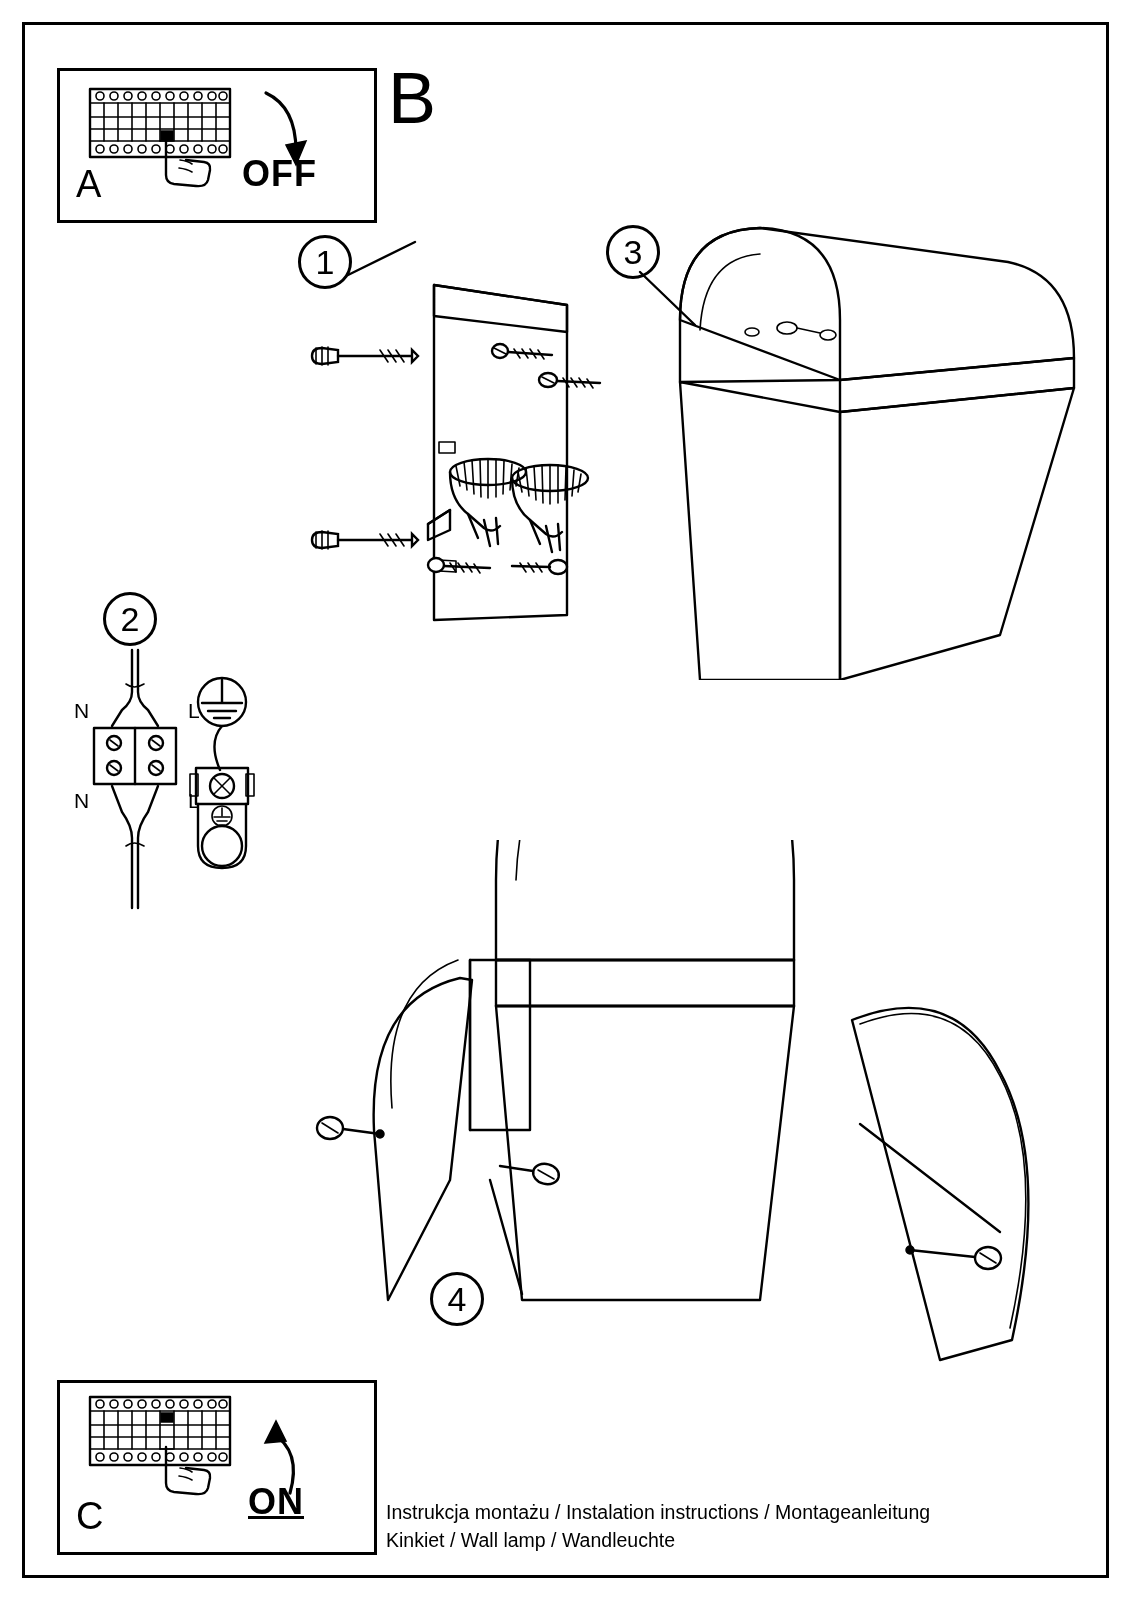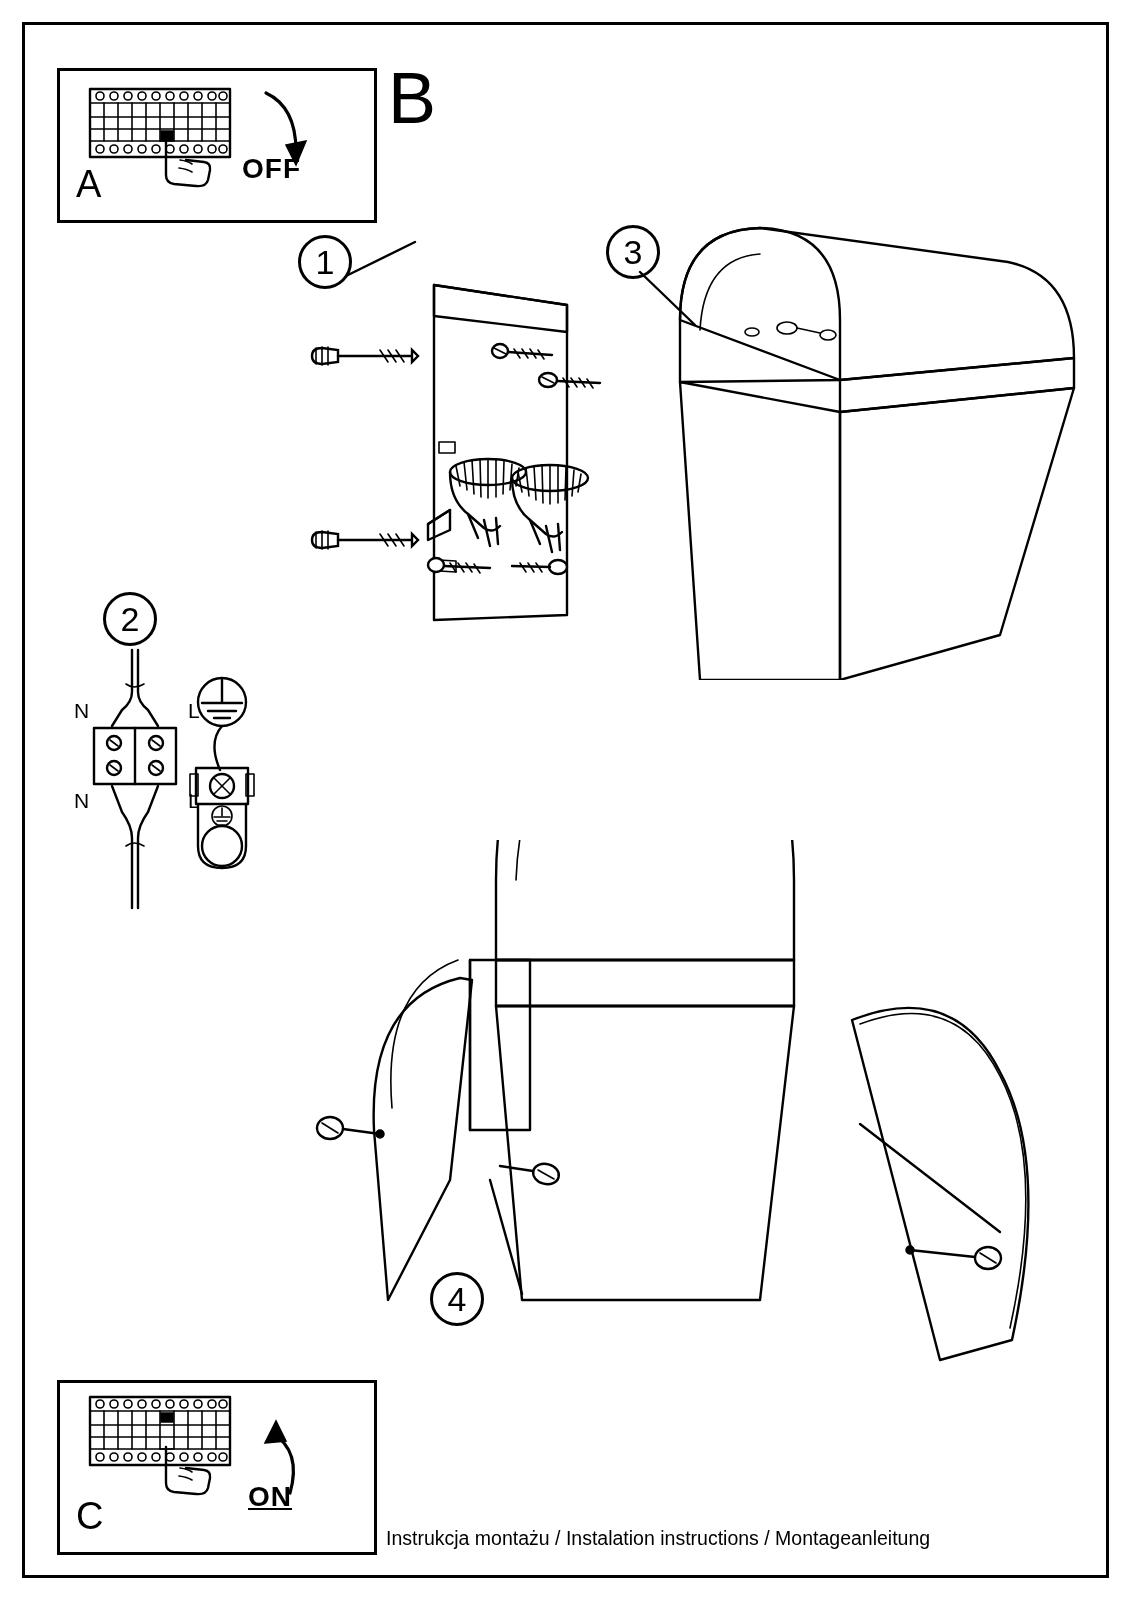--- a/index.html
+++ b/index.html
@@ -40,21 +40,21 @@
   #panel-c { left: 57px; top: 1380px; width: 320px; height: 175px; }
 
   .panel-letter {
     position: absolute;
     font-size: 38px;
     font-weight: 400;
     font-family: "Liberation Sans", sans-serif;
   }
   .panel-word {
     position: absolute;
-    font-size: 28px;
+    font-size: 36px;
     font-weight: 700;
     letter-spacing: 1px;
   }
 
   
   #letter-b {
     position: absolute;
     left: 388px;
     top: 62px;
     font-size: 72px;
@@ -82,21 +82,21 @@
   #callout-4 { left: 430px; top: 1272px; }
 
   
   #footer {
     position: absolute;
     left: 386px;
     top: 1498px;
     font-size: 19.5px;
     line-height: 1.45;
   }
-  #footer div { white-space: nowrap; margin-top: 26px; }
+  #footer div { white-space: nowrap; }
 
   svg { display: block; }
   .ln { fill: none; stroke: #000; stroke-width: 2.4; stroke-linejoin: round; stroke-linecap: round; }
   .ln-thin { fill: none; stroke: #000; stroke-width: 1.6; stroke-linejoin: round; stroke-linecap: round; }
   .ln-thick { fill: none; stroke: #000; stroke-width: 3.2; stroke-linejoin: round; stroke-linecap: round; }
   .fillw { fill: #fff; stroke: #000; stroke-width: 2.4; }
   .fillk { fill: #000; stroke: #000; stroke-width: 1.5; }
 </style>
 </head>
 <body>
@@ -413,15 +413,16 @@
     <g>
       <ellipse class="fillw" cx="688" cy="418" rx="13" ry="11"></ellipse>
       <line class="ln-thin" x1="680" y1="413" x2="696" y2="423"></line>
       <line class="ln" x1="675" y1="417" x2="610" y2="410"></line>
       <circle class="fillk" cx="610" cy="410" r="4"></circle>
     </g>
   </svg>
 
   <div id="footer">
     <div>Instrukcja montażu / Instalation instructions / Montageanleitung</div>
+    <div>Kinkiet  / Wall lamp / Wandleuchte</div>
   </div>
 
 </div>
 
 </body></html>

